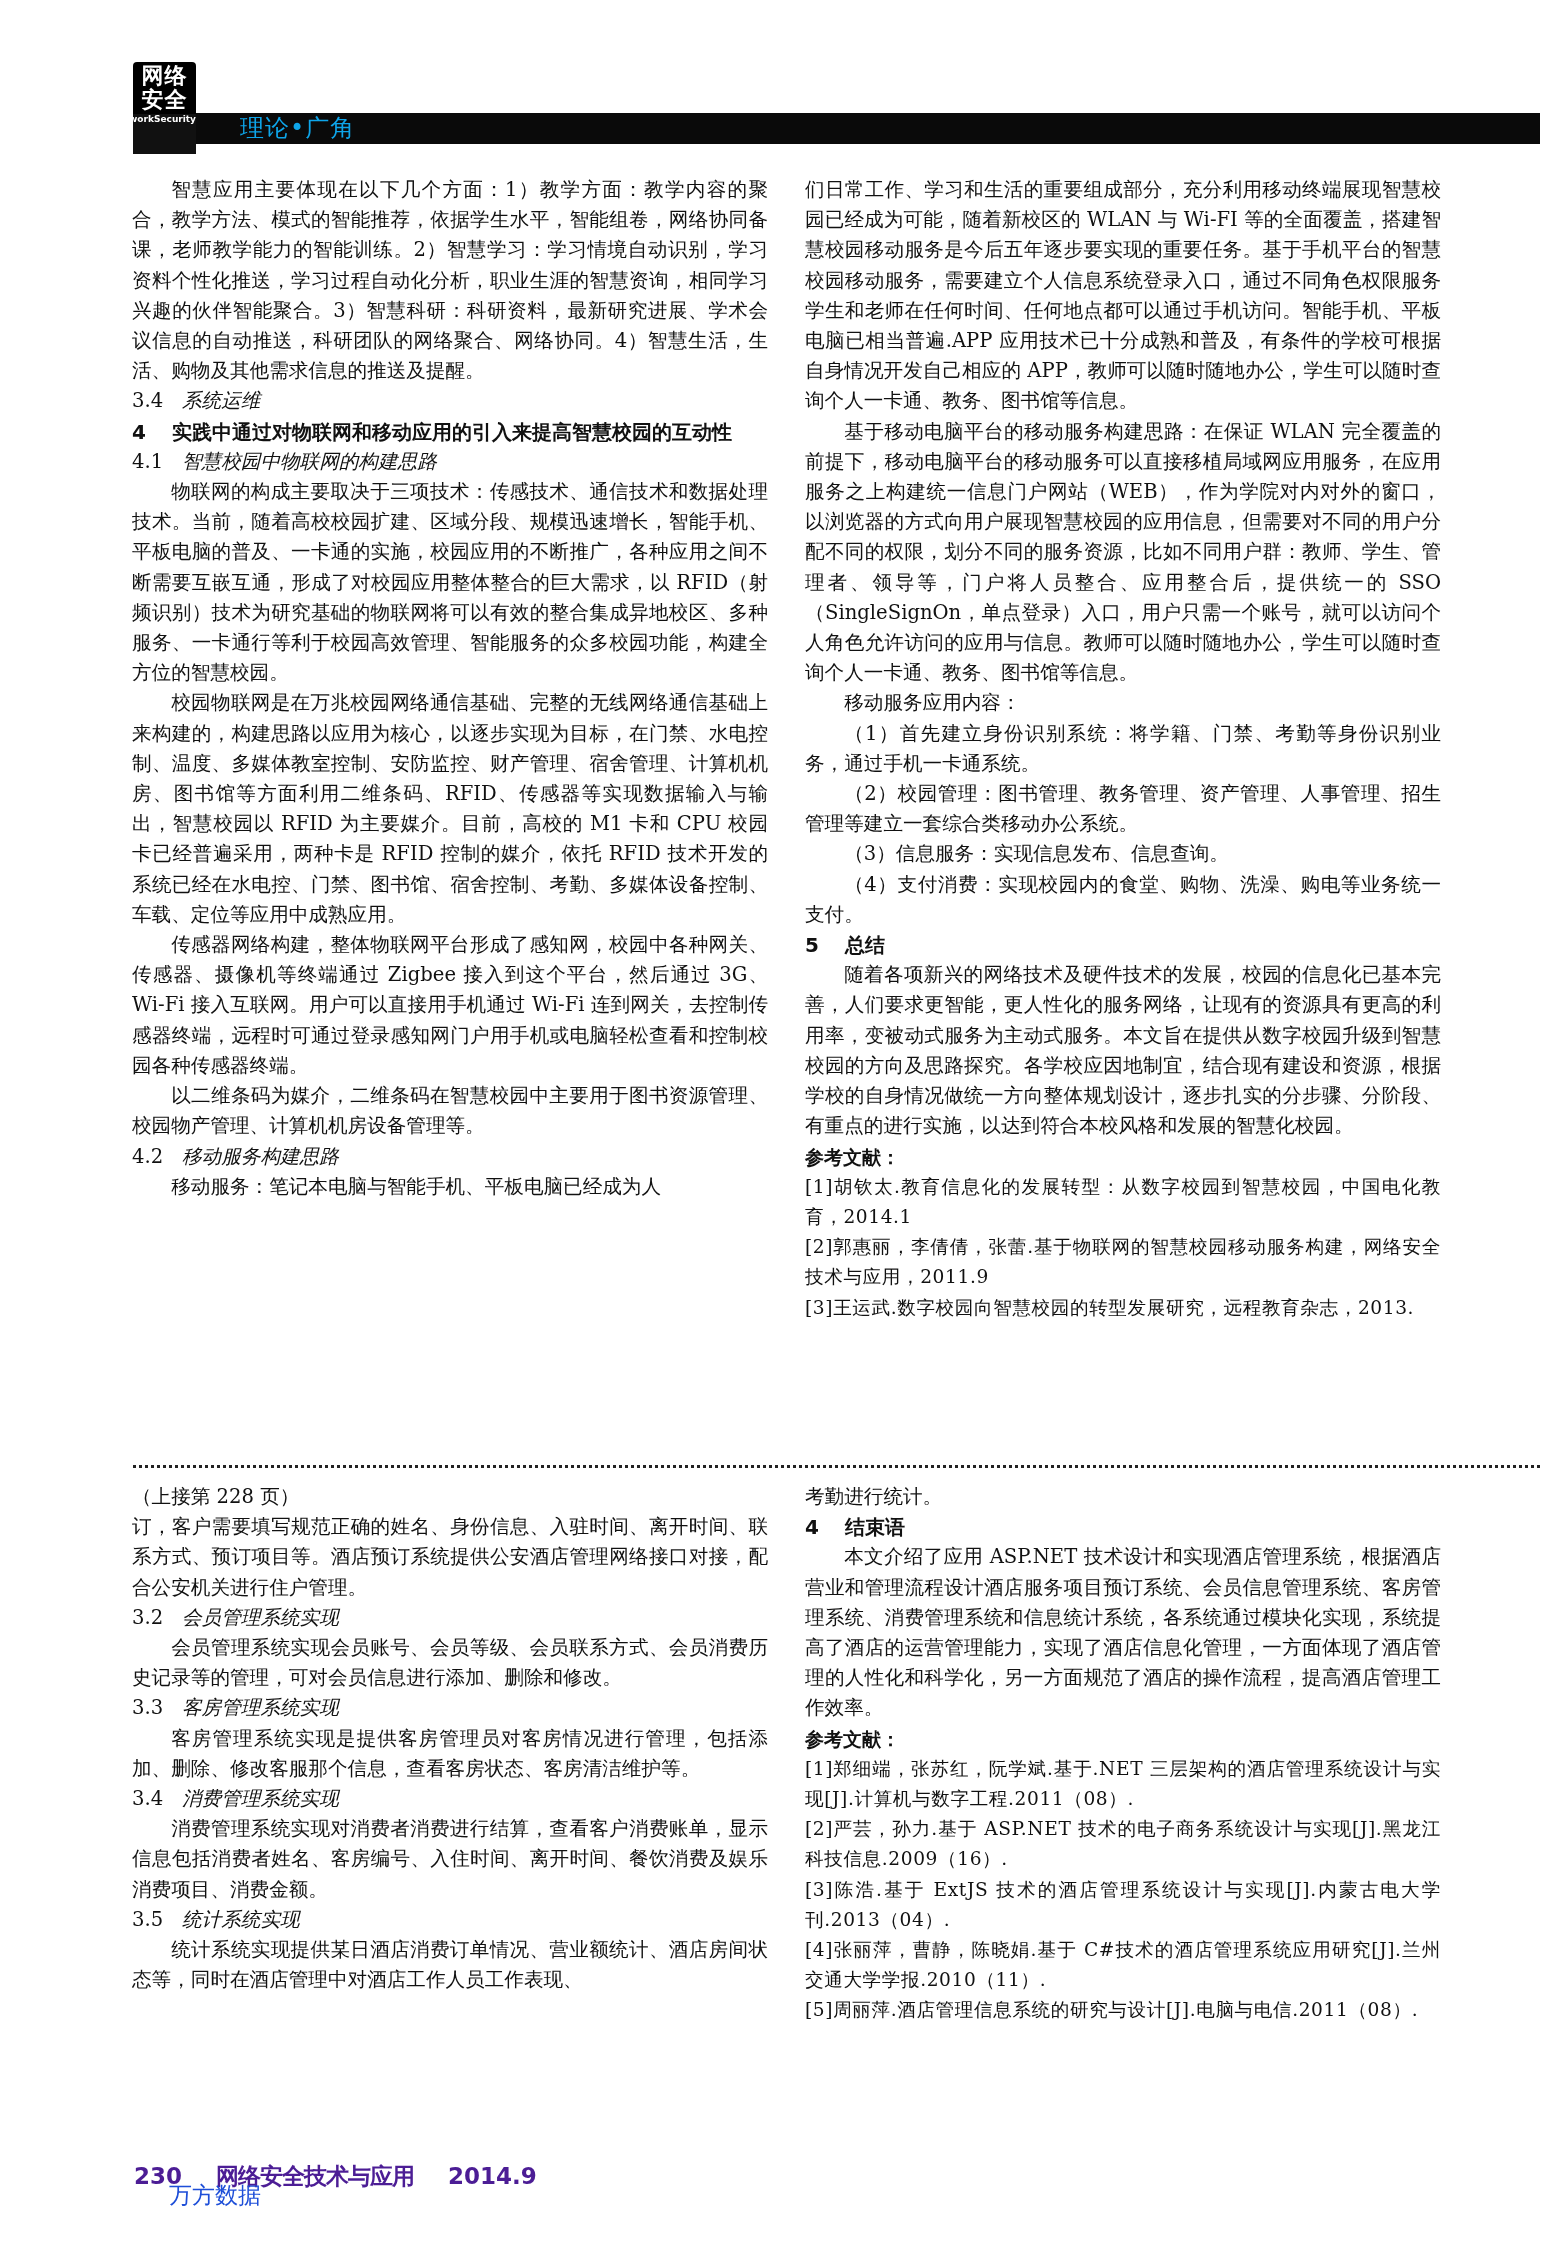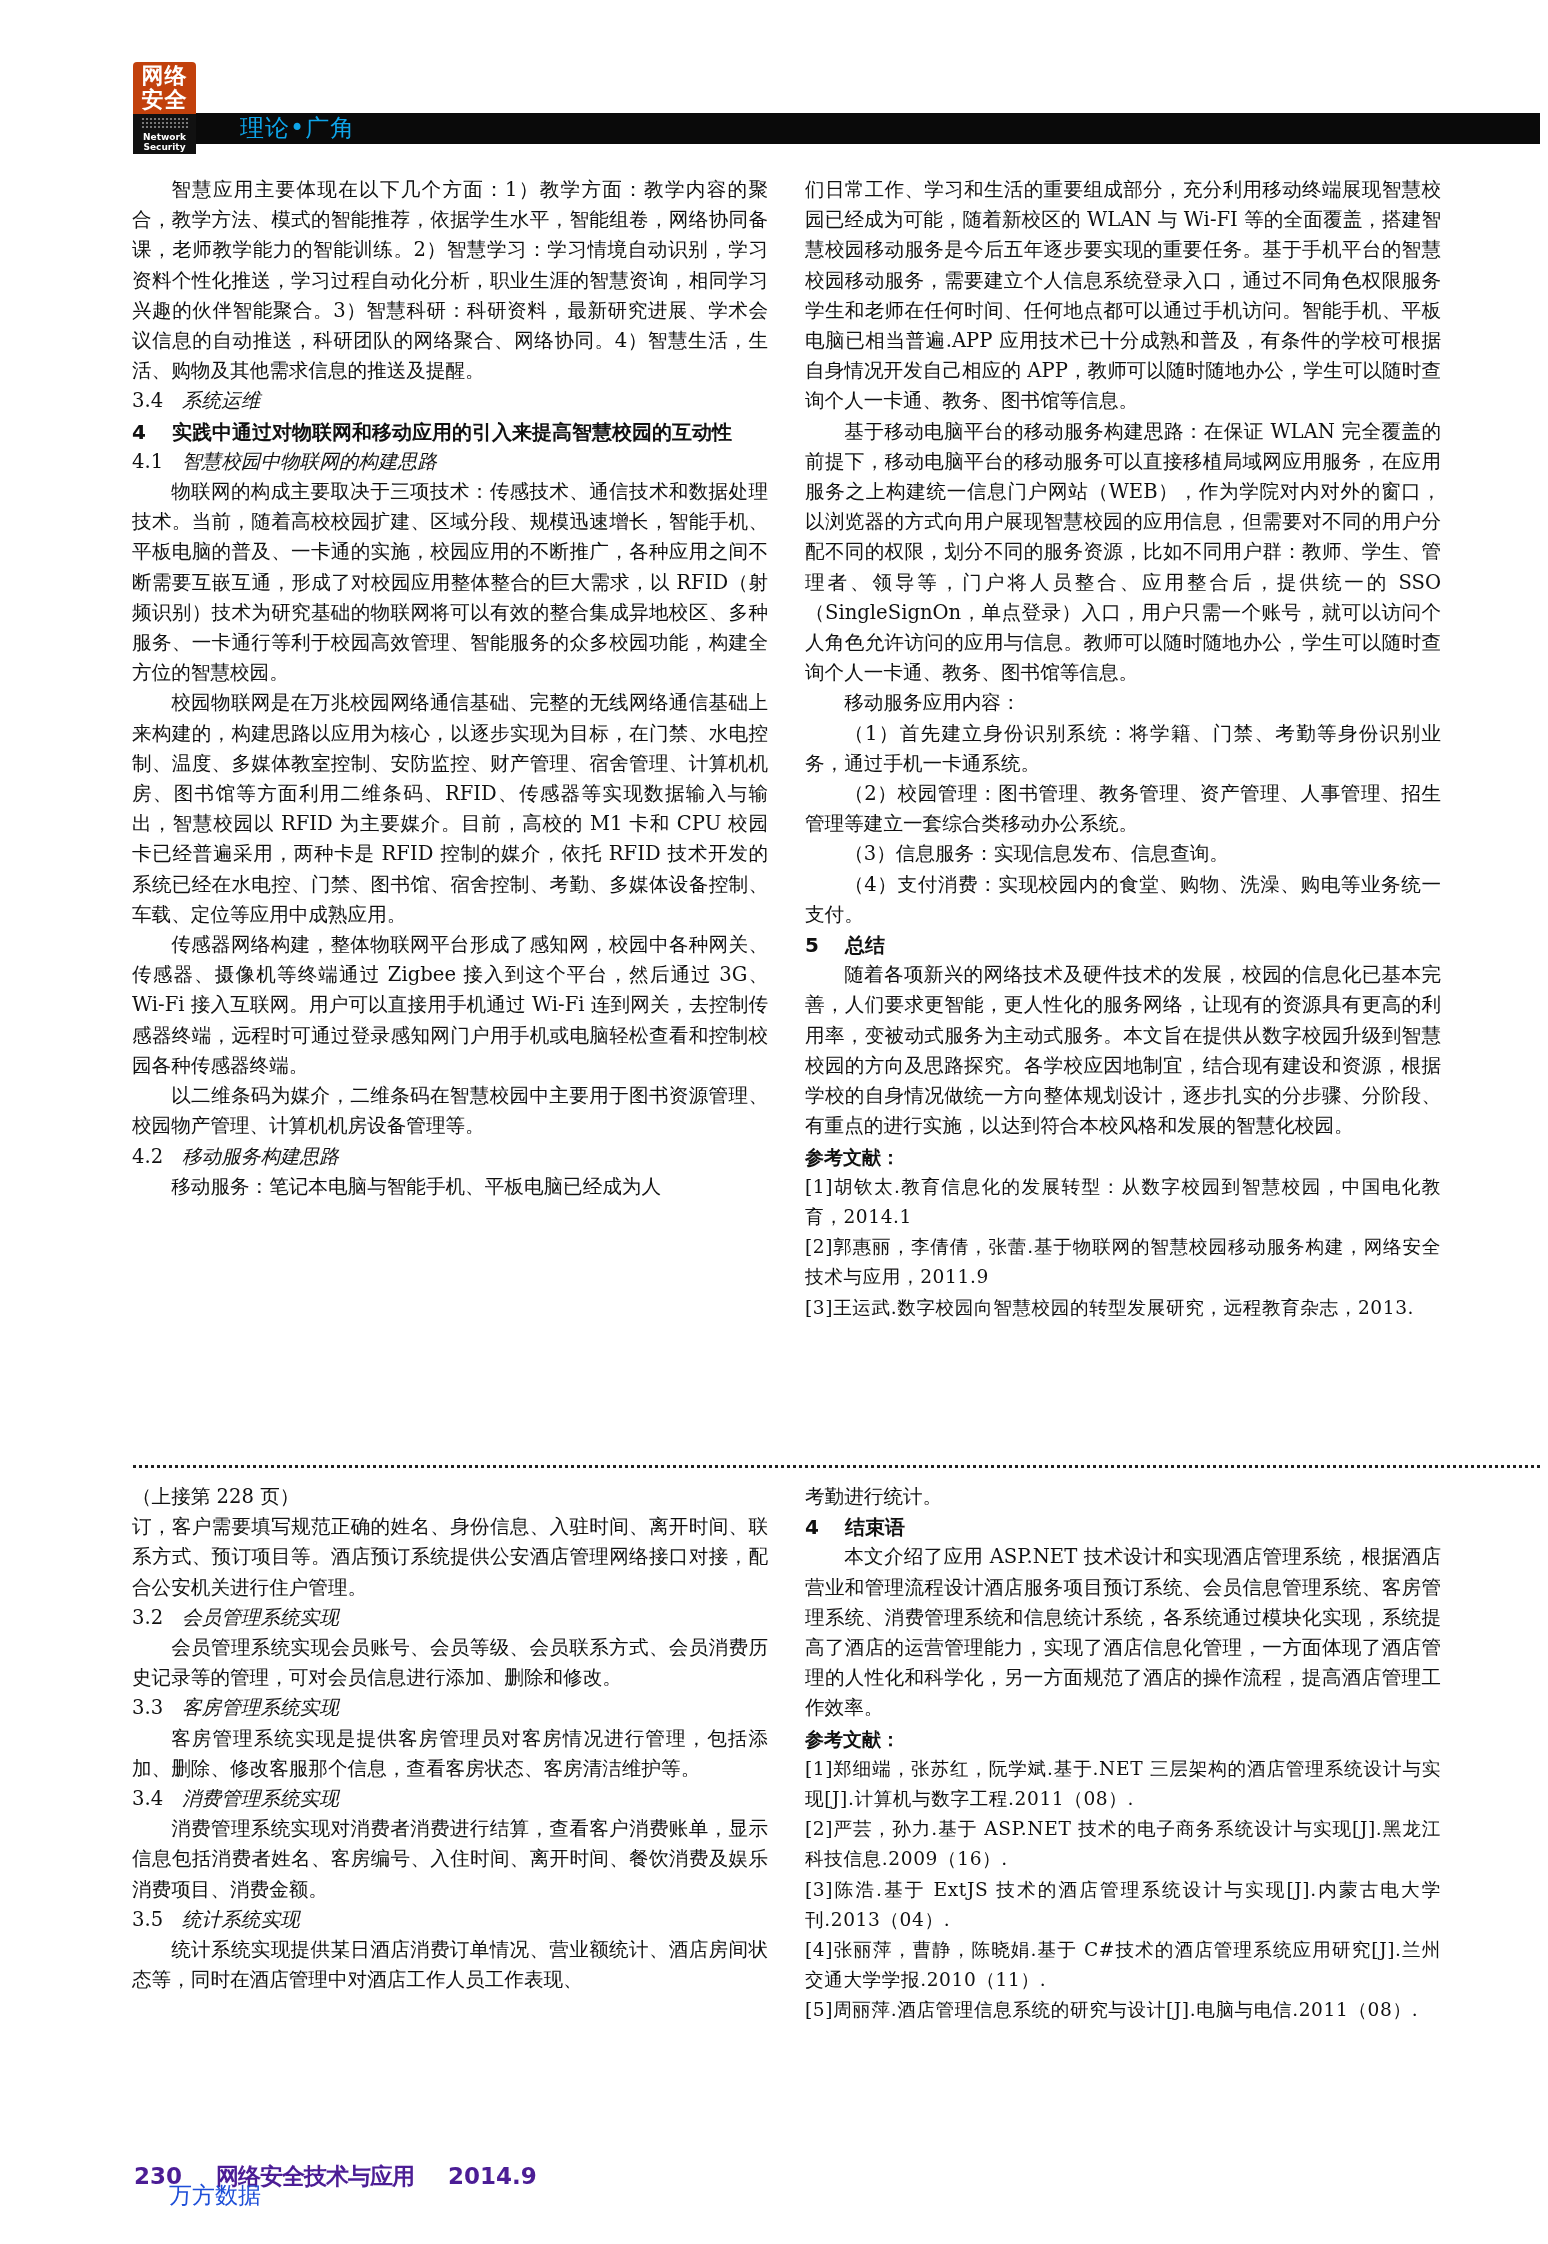--- a/index.html
+++ b/index.html
@@ -6,32 +6,32 @@
   body {
     width: 1548px; height: 2244px; position: relative; overflow: hidden;
     font-family: "DejaVu Serif", "Liberation Serif", serif;
     color: #111;
   }
   .logo {
     position: absolute; left: 133px; top: 62px; width: 63px; height: 92px;
   }
   .logo-top {
     position: absolute; left: 0; top: 0; width: 63px; height: 52px;
-    background: #c2410c; color: #fff;
+    background: #000000; color: #fff;
     font-family: "DejaVu Sans", sans-serif; font-weight: bold;
     font-size: 22px; line-height: 24px; text-align: center;
     letter-spacing: 1px; border-radius: 4px 4px 0 0;
     display: flex; flex-direction: column; justify-content: center;
   }
   .logo-bottom {
     position: absolute; left: 0; top: 52px; width: 63px; height: 40px;
     background: #111; color: #fff;
     font-family: "DejaVu Sans", sans-serif; font-weight: bold;
     font-size: 9px; line-height: 10px; text-align: center;
-    display: flex; flex-direction: column; justify-content: flex-end;
+    display: flex; flex-direction: row; justify-content: flex-end;
     padding-bottom: 2px; box-sizing: border-box;
   }
   .logo-bottom .dots {
     height: 12px; margin: 0 8px 3px 8px;
     background-image: radial-gradient(#777 1px, transparent 1.3px);
     background-size: 4px 4px;
   }
   .header-bar {
     position: absolute; left: 196px; top: 113px; width: 1344px; height: 31px;
     background: #0a0a0a;

